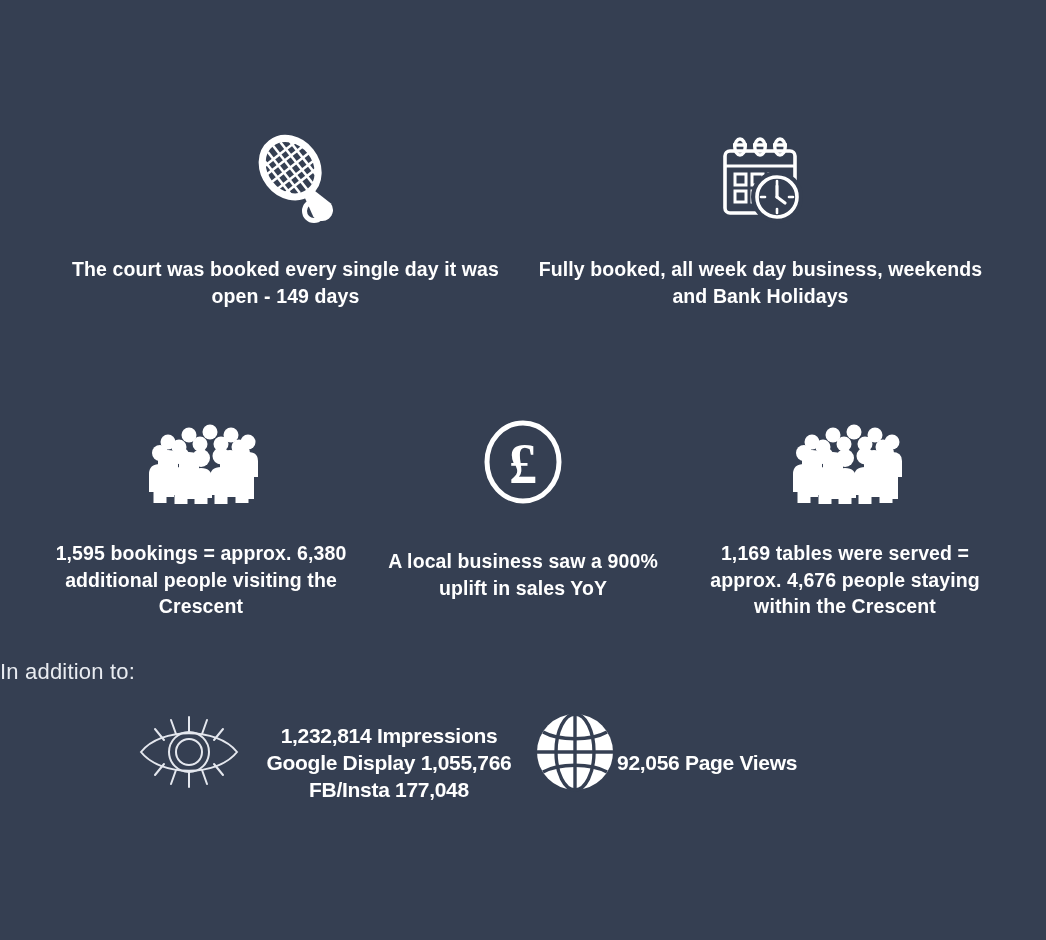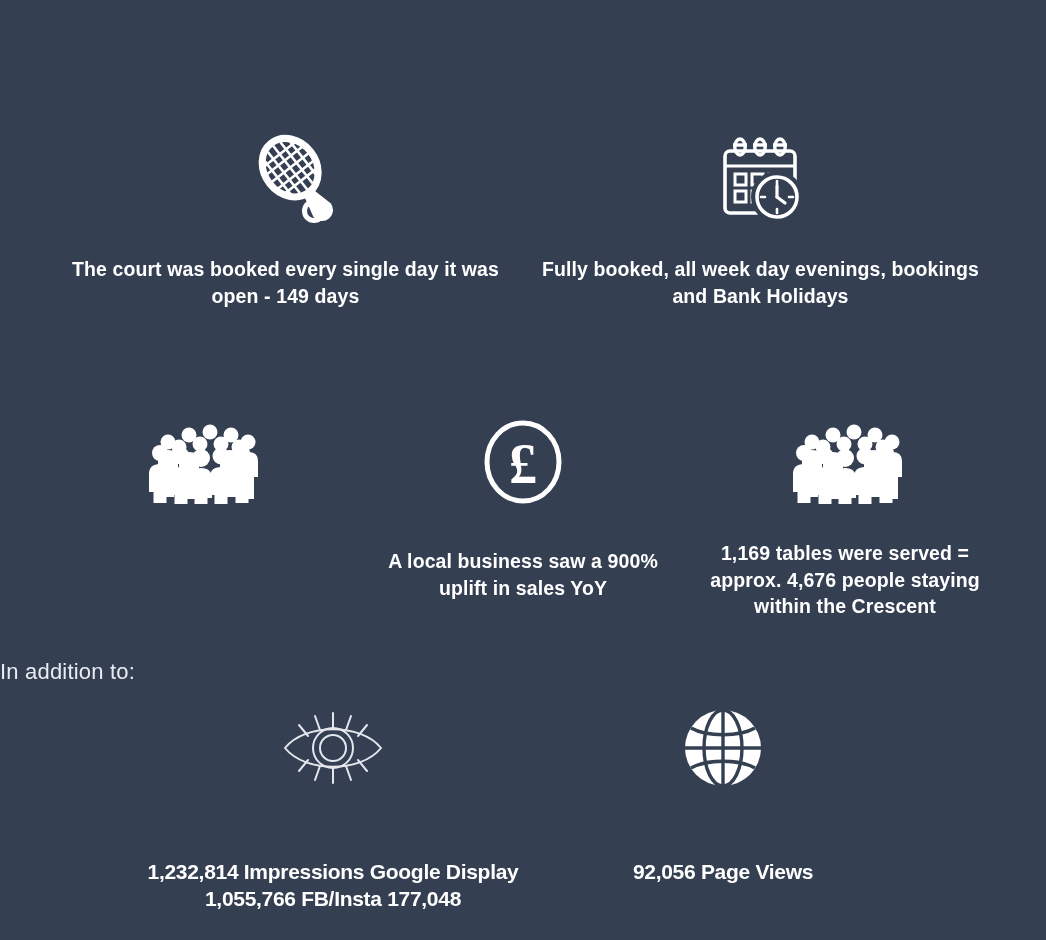--- a/index.html
+++ b/index.html
@@ -94,23 +94,22 @@
   
   .row-bottom {
     position: absolute;
     top: 700px;
     left: 133px;
     width: 780px;
     display: flex;
   }
   .row-bottom .cell-b {
     display: flex;
-    flex-direction: column;
-    align-items: center;
-    gap: 40px;
+    flex-direction: row;
+    align-items: center;
   }
   .cell-impressions { width: 400px; }
   .cell-pageviews { width: 380px; }
   .icon-box-bot {
     height: 96px;
     display: flex;
     align-items: center;
     justify-content: center;
   }
   .stat-text-bot {
@@ -189,21 +188,21 @@
             <line x1="62" y1="74" x2="62" y2="78"></line>
             <line x1="46" y1="62" x2="50" y2="62"></line>
             <line x1="74" y1="62" x2="78" y2="62"></line>
           </g>
           <g stroke="#ffffff" stroke-width="3.2" stroke-linecap="round">
             <line x1="62" y1="62" x2="62" y2="51"></line>
             <line x1="62" y1="62" x2="70" y2="68"></line>
           </g>
         </svg>
       </div>
-      <div class="stat-text">Fully booked, all week day evenings, bookings and Bank Holidays</div>
+      <div class="stat-text">Fully booked, all week day business, weekends and Bank Holidays</div>
     </div>
 
 
   </div>
 
   <div class="row row-mid">
 
     <div class="cell cell-crowd-left">
       <div class="icon-box-mid">
         <svg width="134" height="84" viewBox="0 0 134 84">
@@ -233,20 +232,21 @@
             <circle cx="67" cy="38" r="9"></circle>
 
             <path d="M15 54 q0-10 11-10 q11 0 11 10 v18 h-4.5 v11 h-13 v-11 h-4.5 z"></path>
             <path d="M36 57 q0-10 11-10 q11 0 11 10 v18 h-4.5 v9 h-13 v-9 h-4.5 z"></path>
             <path d="M56 59 q0-11 11-11 q11 0 11 11 v19 h-4.5 v6 h-13 v-6 h-4.5 z"></path>
             <path d="M76 57 q0-10 11-10 q11 0 11 10 v18 h-4.5 v9 h-13 v-9 h-4.5 z"></path>
             <path d="M97 54 q0-10 11-10 q11 0 11 10 v18 h-4.5 v11 h-13 v-11 h-4.5 z"></path>
           </g>
         </svg>
       </div>
+      <div class="stat-text">1,595 bookings = approx. 6,380 additional people visiting the Crescent</div>
     </div>
 
     <div class="cell cell-money">
       <div class="icon-box-mid">
         <svg width="90" height="92" viewBox="0 0 90 92">
           <ellipse cx="45" cy="46" rx="36" ry="39" fill="none" stroke="#ffffff" stroke-width="5"></ellipse>
           <text x="45" y="67" font-family="'Liberation Serif', serif" font-size="56" font-weight="bold" fill="#ffffff" text-anchor="middle">£</text>
         </svg>
       </div>
       <div class="stat-text">A local business saw a 900% uplift in sales YoY</div>

